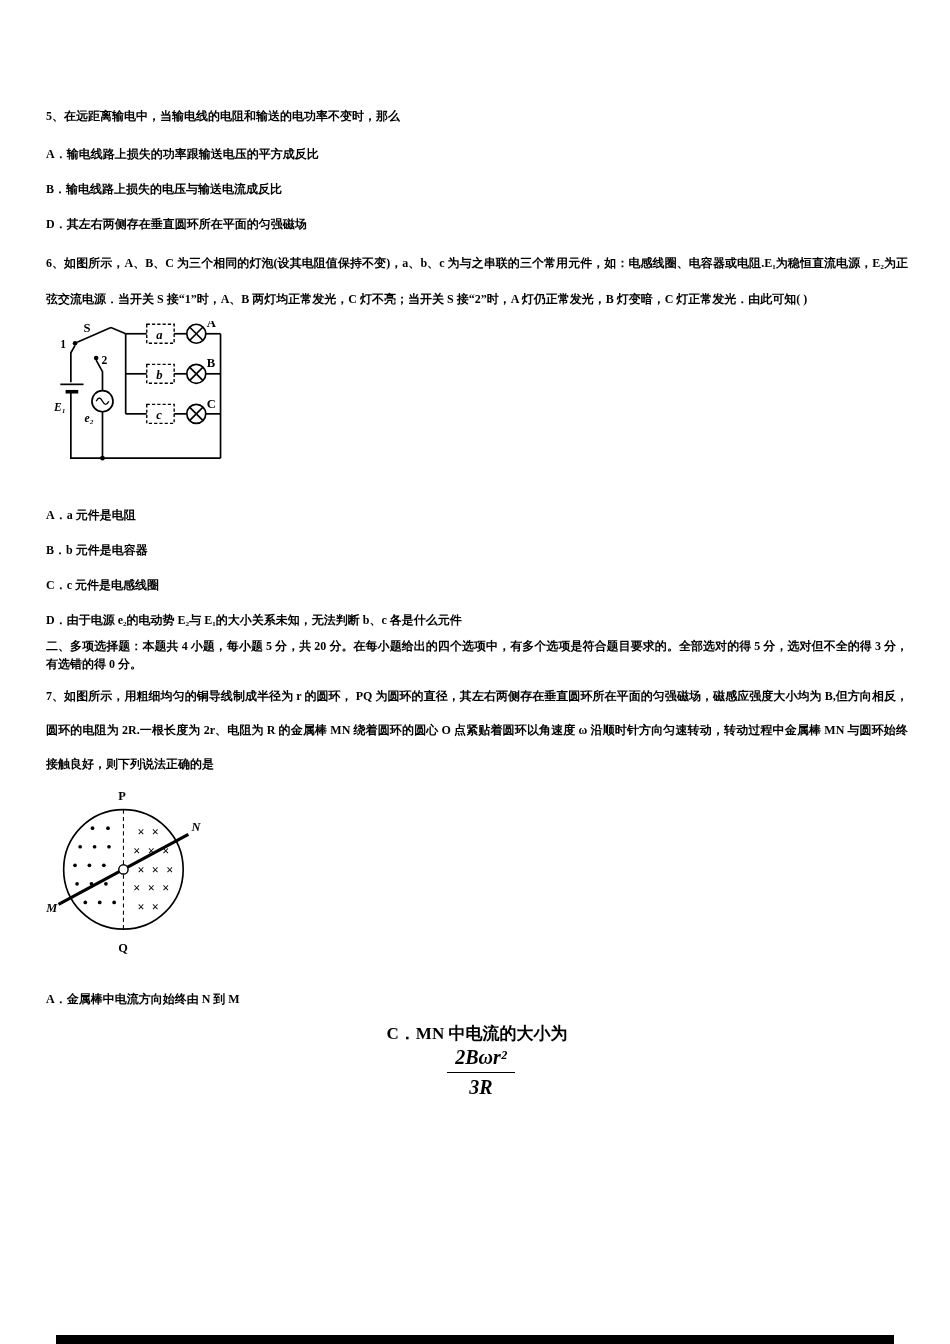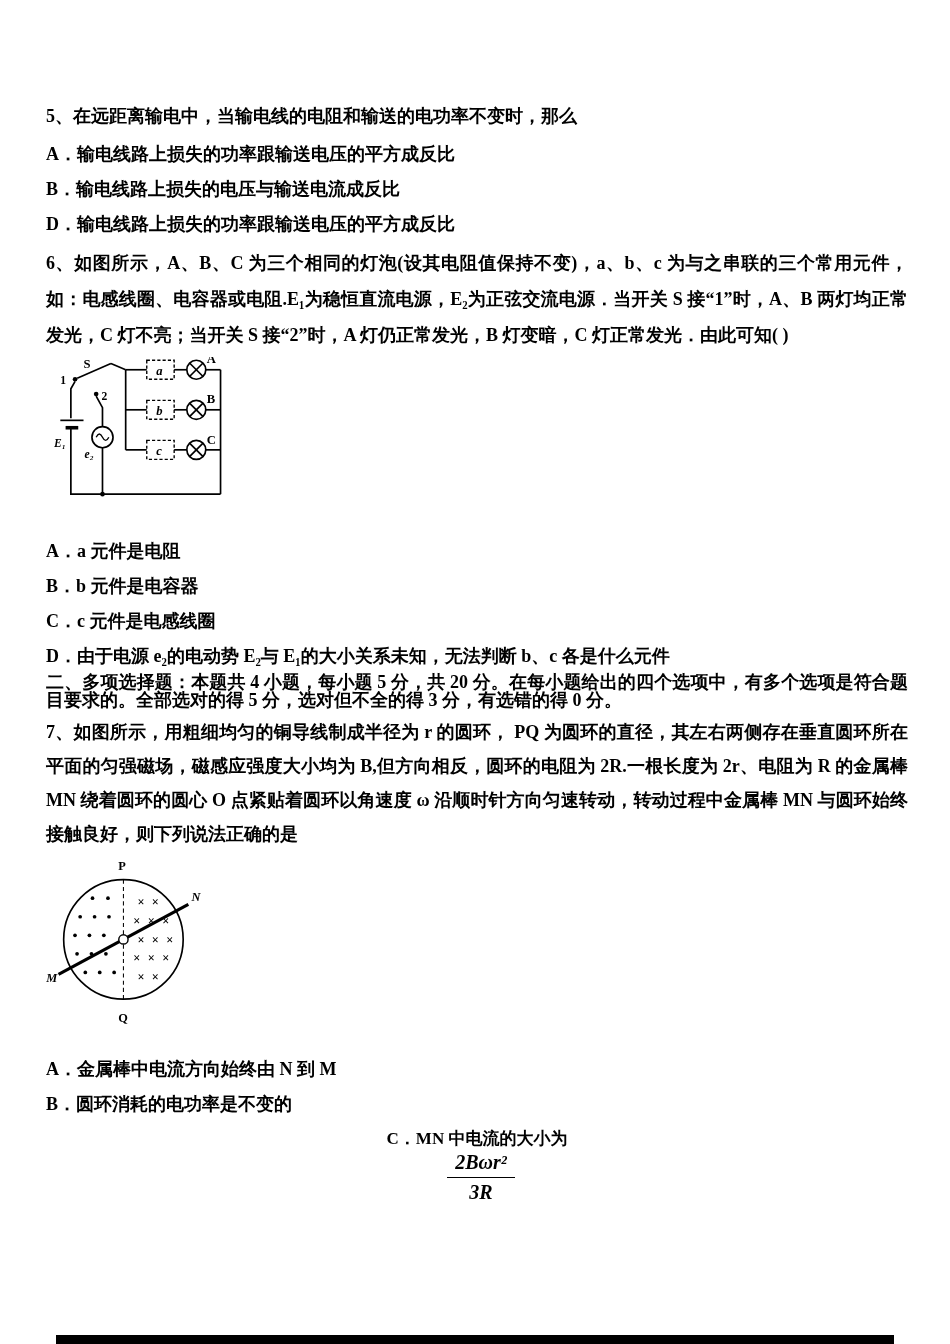--- a/index.html
+++ b/index.html
@@ -8,21 +8,21 @@
     width: 950px; height: 1344px;
     position: relative; overflow: hidden;
     font-family: "Liberation Serif", "DejaVu Serif", serif;
     color: #000;
   }
   .page {
     position: absolute; inset: 0;
     padding: 100px 42px 0 46px;
   }
   .stem, .opt, .sec {
-    font-size: 18px;
+    font-size: 12px;
     font-weight: bold;
     line-height: 33px;
   }
   .opt { margin-top: 2px; }
   .first-opt { margin-top: 5px; }
   .wide {
     line-height: 36px;
     text-align: justify;
     margin-top: 4px;
   }
@@ -65,21 +65,21 @@
   }
 </style>
 </head>
 <body>
 
 <div class="page">
 
   <p class="stem">5、在远距离输电中，当输电线的电阻和输送的电功率不变时，那么</p>
   <p class="opt first-opt">A．输电线路上损失的功率跟输送电压的平方成反比</p>
   <p class="opt">B．输电线路上损失的电压与输送电流成反比</p>
-  <p class="opt">D．输电线路上损失的功率跟输送电压的平方成反比</p>
+  <p class="opt">D．其左右两侧存在垂直圆环所在平面的匀强磁场</p>
 
   <p class="stem wide">6、如图所示，A、B、C 为三个相同的灯泡(设其电阻值保持不变)，a、b、c 为与之串联的三个常用元件，如：电感线圈、电容器或电阻.E₁为稳恒直流电源，E₂为正弦交流电源．当开关 S 接“1”时，A、B 两灯均正常发光，C 灯不亮；当开关 S 接“2”时，A 灯仍正常发光，B 灯变暗，C 灯正常发光．由此可知(  )</p>
 
   <svg class="figure" width="195" height="152" viewBox="0 0 185 144">
     <g stroke="#000" stroke-width="1.6" fill="none">
       <line x1="22" y1="20" x2="54" y2="6"></line>
       <line x1="54" y1="6" x2="68" y2="12"></line>
       <polyline points="20,23 16,30 16,58"></polyline>
       <polyline points="16,67 16,130 158,130"></polyline>
       <polyline points="40,37 46,48 46,66"></polyline>
@@ -190,21 +190,20 @@
         <text x="106" y="120">×</text>
     </g>
 
     <text x="70" y="13" font-size="12">P</text>
     <text x="70" y="160" font-size="12">Q</text>
     <text x="141" y="43" font-size="12" class="it">N</text>
     <text x="0" y="121" font-size="12" class="it">M</text>
   </svg>
 
   <p class="opt after-fig">A．金属棒中电流方向始终由 N 到 M</p>
-  <p class="opt">B．圆环消耗的电功率是不变的</p>
 
   <div class="optc">
     <span>C．MN 中电流的大小为</span>
     <span class="frac">
       <span class="num">2Bωr²</span>
       <span class="den">3R</span>
     </span>
   </div>
 
   <div class="bottom-bar"></div>

